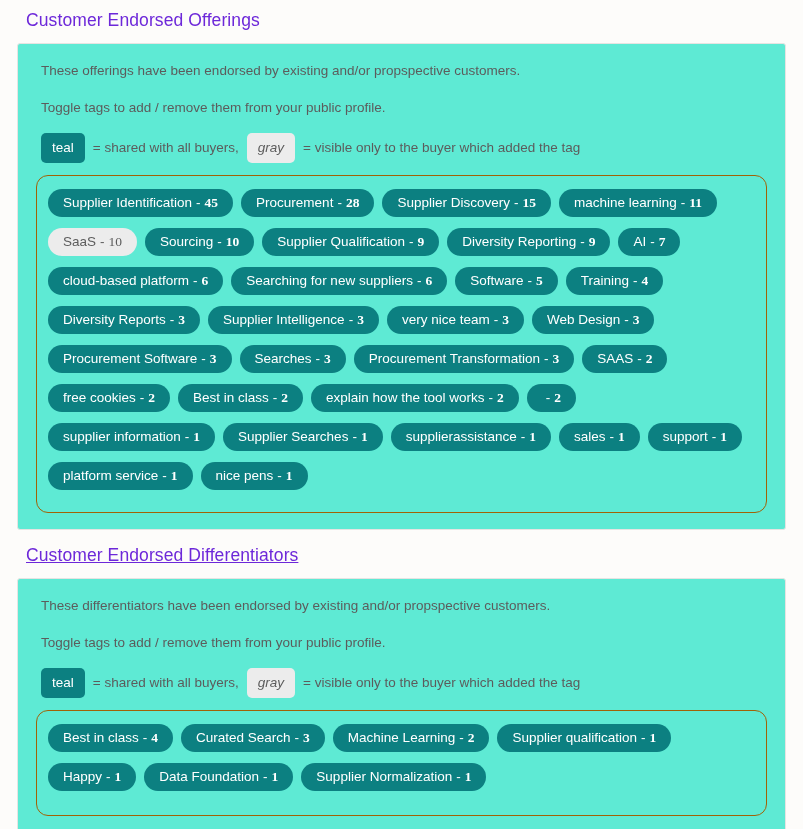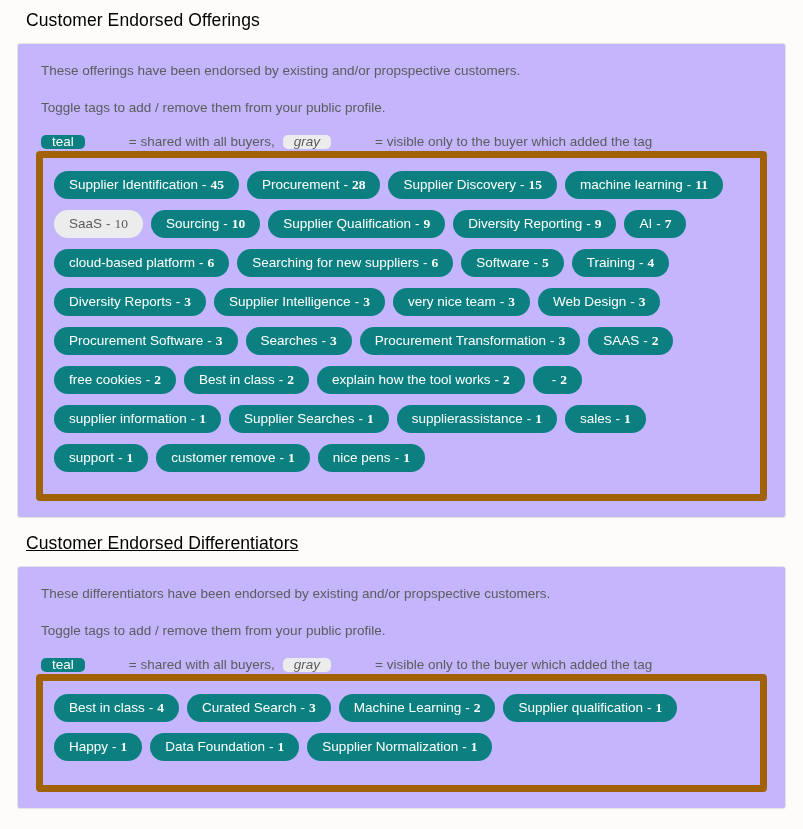--- a/index.html
+++ b/index.html
@@ -19,28 +19,28 @@
     width: 803px;
     box-sizing: border-box;
     padding: 0 17px;
   }
   .section {
     margin: 0;
   }
   .section-title {
     font-size: 17.5px;
     font-weight: 400;
-    color: #000000;
+    color: #6d28d9;
     letter-spacing: 0.1px;
     margin: 0;
     padding: 9px 0 12px 9px;
     line-height: 22px;
   }
   .card {
-    background: #c4b5fd;
+    background: #5eead4;
     border: 1px solid #e6e4e2;
     border-radius: 3px;
     box-sizing: border-box;
     padding: 18px 18px 16px 18px;
   }
   .card-note {
     font-size: 13.5px;
     line-height: 18px;
     color: #5c5c5c;
     margin: 0 0 19px 5px;
@@ -53,44 +53,43 @@
     align-items: center;
     margin: 0 0 0 5px;
     font-size: 13.5px;
     color: #5c5c5c;
     line-height: 18px;
   }
   .legend-badge {
     display: inline-flex;
     align-items: center;
     justify-content: center;
-    height: 14px;
+    height: 30px;
     padding: 0 11px;
     border-radius: 5px;
     font-size: 13.5px;
     box-sizing: border-box;
   }
   .legend-badge.teal {
     background: #0c8081;
     color: #ffffff;
   }
   .legend-badge.gray {
     background: #ececec;
     color: #5c5c5c;
     font-style: italic;
   }
   .legend-text {
     padding: 0 8px;
     white-space: nowrap;
-    margin-left: 36px;
   }
   .tagbox {
-    border: 7px solid #a16207;
-    border-radius: 4px;
-    margin-top: 0;
+    border: 1px solid #a16207;
+    border-radius: 12px;
+    margin-top: 12px;
     padding: 13px 11px 11px 11px;
     display: flex;
     flex-wrap: wrap;
     align-content: flex-start;
   }
   .tagbox.compact {
     padding: 13px 11px 13px 11px;
   }
   .tag {
     display: inline-flex;
@@ -294,21 +293,21 @@
             <span>sales</span>
             <span class="dash">-</span>
             <span class="cnt">1</span>
           </span>
           <span class="tag teal">
             <span>support</span>
             <span class="dash">-</span>
             <span class="cnt">1</span>
           </span>
           <span class="tag teal">
-            <span>customer remove</span>
+            <span>platform service</span>
             <span class="dash">-</span>
             <span class="cnt">1</span>
           </span>
           <span class="tag teal">
             <span>nice pens</span>
             <span class="dash">-</span>
             <span class="cnt">1</span>
           </span>
         </div>
     </div>

